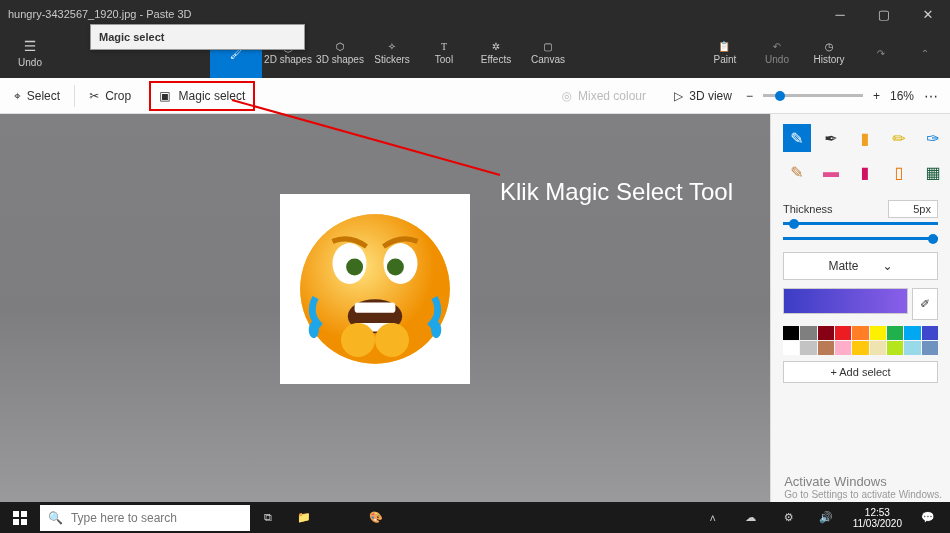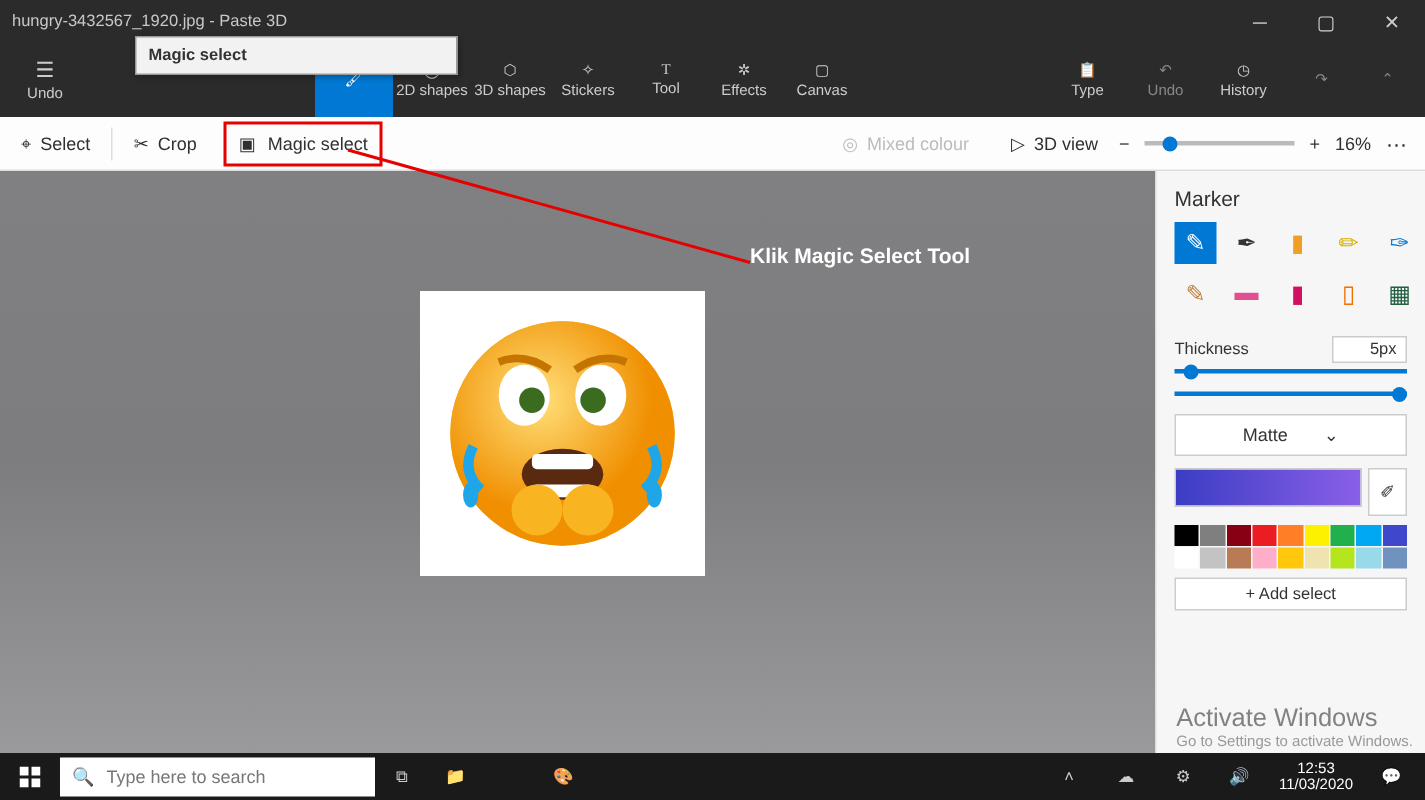--- a/index.html
+++ b/index.html
@@ -17,21 +17,21 @@
 .tooltip b{font-weight:600}
 .secondbar{height:36px;background:#fdfdfd;display:flex;align-items:center;font-size:12px;color:#303030;border-bottom:1px solid #ddd}
 .sb-item{display:flex;align-items:center;gap:6px;padding:0 14px;height:36px}
 .sb-sep{width:1px;height:22px;background:#ddd}
 .redbox{border:2px solid #e60000;padding:2px 8px;height:30px;display:flex;align-items:center}
 .zoom-group{margin-left:auto;display:flex;align-items:center;gap:10px;padding-right:12px}
 .zoom-slider{width:100px;height:3px;background:#bbb;position:relative}
 .zoom-slider::after{content:"";width:10px;height:10px;border-radius:50%;background:#0078d4;position:absolute;left:12%;top:-3px}
 .canvas-area{position:absolute;top:114px;left:0;right:180px;bottom:31px;background:linear-gradient(180deg,#808082 0%,#7d7d7f 50%,#9a9a9c 100%);overflow:hidden}
 .canvas-img{position:absolute;left:280px;top:80px;width:190px;height:190px;background:#fff;display:flex;align-items:center;justify-content:center}
-.annotation{position:absolute;left:500px;top:48px;color:#fff;font-weight:700;font-size:14px}
+.annotation{position:absolute;left:500px;top:64px;color:#fff;font-weight:400;font-size:24px}
 .sidepanel{position:absolute;top:114px;right:0;width:180px;bottom:31px;background:#f6f6f6;border-left:1px solid #ddd;padding:10px 12px;font-size:12px;color:#333;overflow:hidden}
 .sidepanel h3{font-size:14px;font-weight:400;margin-bottom:8px}
 .brush-grid{display:grid;grid-template-columns:repeat(5,1fr);gap:6px;margin-bottom:14px}
 .brush-cell{width:28px;height:28px;display:flex;align-items:center;justify-content:center;font-size:16px}
 .brush-cell.sel{background:#0078d4;color:#fff}
 .prop-row{display:flex;justify-content:space-between;align-items:center;margin-bottom:4px;font-size:11px}
 .prop-val{border:1px solid #ccc;padding:2px 6px;width:50px;text-align:right;background:#fff}
 .slider{height:3px;background:#0078d4;position:relative;margin-bottom:12px}
 .slider .knob{width:10px;height:10px;border-radius:50%;background:#0078d4;position:absolute;top:-3px}
 .matte-btn{border:1px solid #ccc;padding:6px;text-align:center;margin-bottom:8px;background:#fff;display:flex;align-items:center;justify-content:center;gap:24px}
@@ -89,21 +89,21 @@
     <span>✲</span>
     <span>Effects</span>
   </div>
   <div class="toolbtn">
     <span>▢</span>
     <span>Canvas</span>
   </div>
   <div class="rightbtns">
     <div class="rbtn" style="color:#ccc">
       <span>📋</span>
-      <span>Type</span>
+      <span>Paint</span>
     </div>
     <div class="rbtn">
       <span>↶</span>
       <span>Undo</span>
     </div>
     <div class="rbtn" style="color:#ccc">
       <span>◷</span>
       <span>History</span>
     </div>
     <div class="rbtn">
@@ -183,21 +183,20 @@
     </svg>
   </div>
   <div class="annotation">Klik Magic Select Tool</div>
 </div>
 
 <svg class="redline" width="770" height="500">
   <line x1="232" y1="100" x2="500" y2="175" stroke="#e60000" stroke-width="2"></line>
 </svg>
 
 <div class="sidepanel">
-  <h3>Marker</h3>
   <div class="brush-grid">
     <div class="brush-cell sel">✎</div>
     <div class="brush-cell">✒</div>
     <div class="brush-cell" style="color:#f0a020">▮</div>
     <div class="brush-cell" style="color:#d8b000">✏</div>
     <div class="brush-cell" style="color:#0078d4">✑</div>
     <div class="brush-cell" style="color:#c08040">✎</div>
     <div class="brush-cell" style="color:#e05090">▬</div>
     <div class="brush-cell" style="color:#d01060">▮</div>
     <div class="brush-cell" style="color:#f07000">▯</div>
@@ -238,21 +237,21 @@
       <div style="background: rgb(185, 122, 86);"></div>
       <div style="background: rgb(254, 174, 201);"></div>
       <div style="background: rgb(255, 200, 13);"></div>
       <div style="background: rgb(239, 227, 175);"></div>
       <div style="background: rgb(181, 229, 29);"></div>
       <div style="background: rgb(152, 217, 234);"></div>
       <div style="background: rgb(112, 146, 190);"></div>
     </div>
   <div class="addcol">+  Add select</div>
   <div class="activate">
-    <div style="font-size:17px;color:rgba(90,90,90,.75)">Activate Windows</div>
+    <div style="font-size:13px;color:rgba(90,90,90,.75)">Activate Windows</div>
     <div style="font-size:10px;color:rgba(90,90,90,.6)">Go to Settings to activate Windows.</div>
   </div>
 </div>
 
 <div class="taskbar">
   <div class="start">
     <svg width="14" height="14">
         <rect width="6" height="6" fill="#fff"></rect>
         <rect x="8" width="6" height="6" fill="#fff"></rect>
         <rect y="8" width="6" height="6" fill="#fff"></rect>

